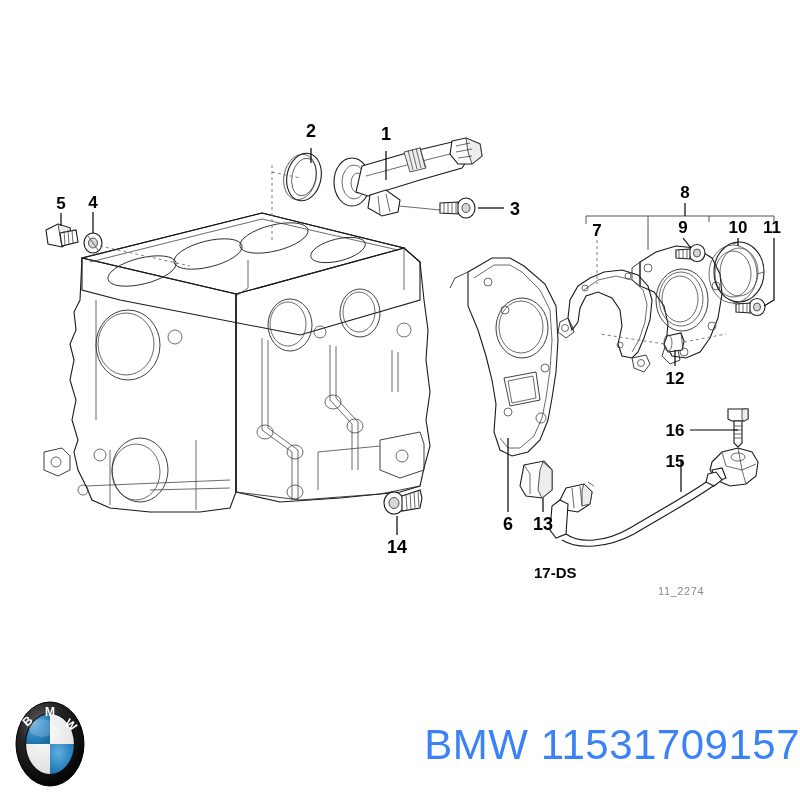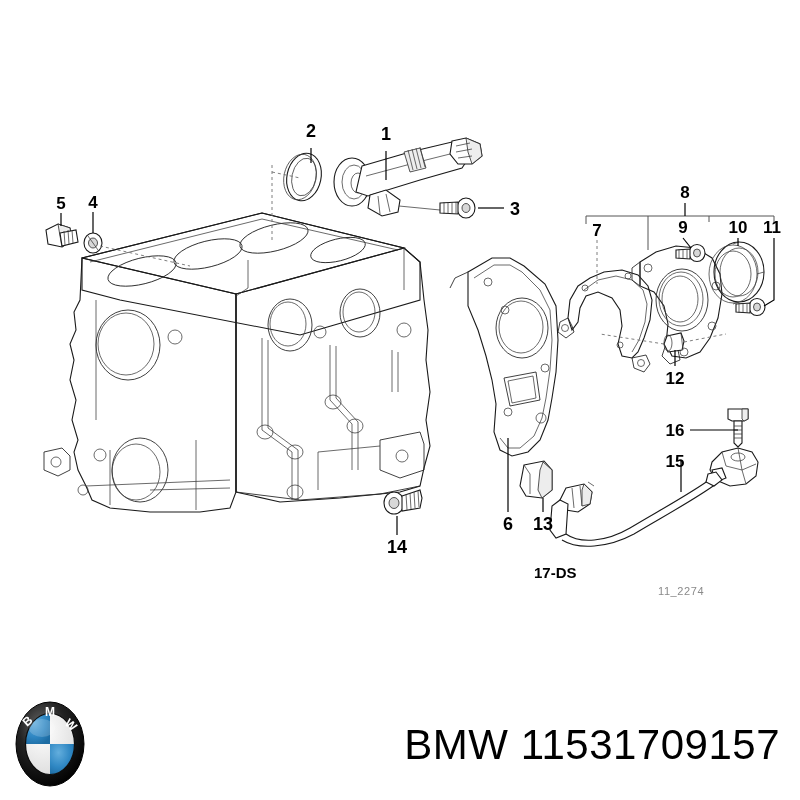--- a/index.html
+++ b/index.html
@@ -38,26 +38,26 @@
     left: 14px;
     top: 8px;
     width: 72px;
     height: 92px;
     display: flex;
     align-items: center;
     justify-content: center;
   }
   #footer-caption {
     position: absolute;
-    right: 20px;
+    right: 0;
     top: 50%;
     transform: translateY(-50%);
     font-size: 42px;
     letter-spacing: 0.5px;
-    color: #000000;
+    color: #3b82f6;
     white-space: nowrap;
     font-weight: 400;
   }
 
   .callout-num {
     font-family: "Liberation Sans", sans-serif;
     font-weight: bold;
     font-size: 17px;
     fill: #000000;
   }

